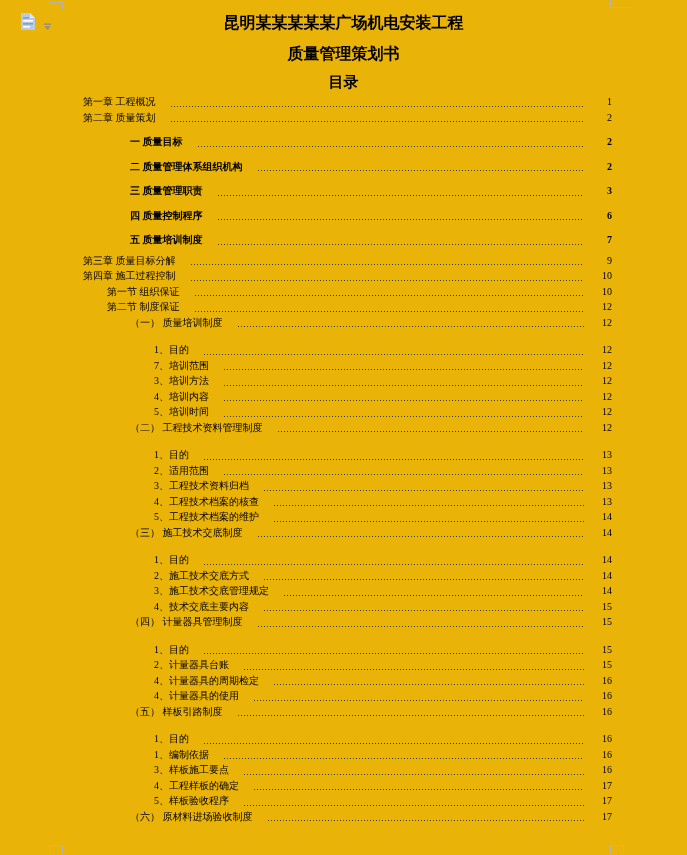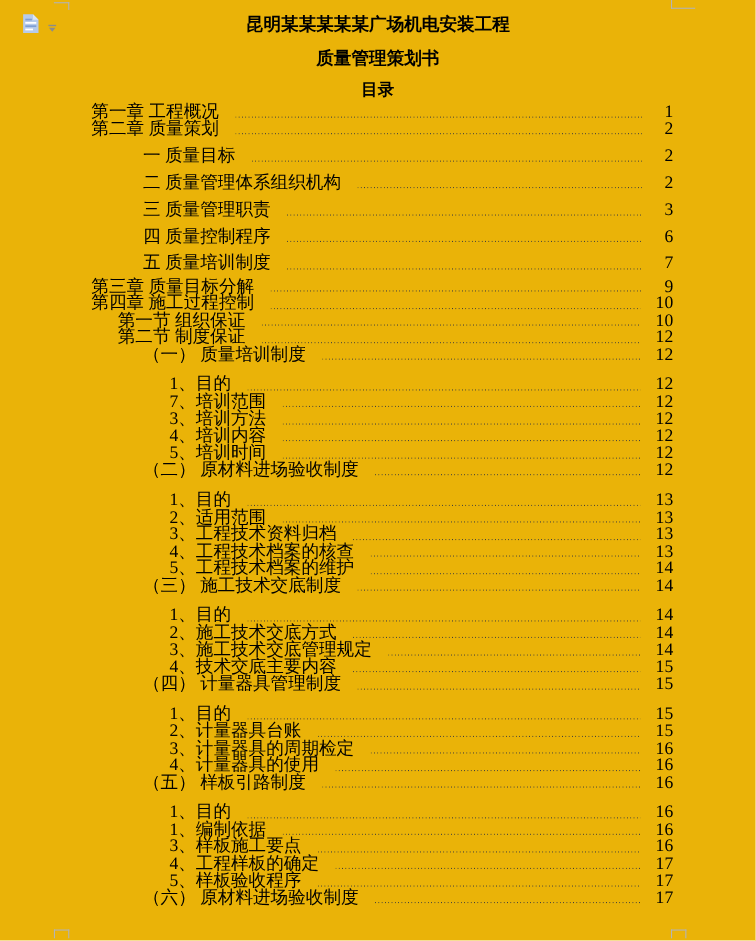--- a/index.html
+++ b/index.html
@@ -34,32 +34,32 @@
   }
   .title1 { padding-top: 13px; font-size: 16px; line-height: 20px; }
   .title2 { margin-top: 11px; font-size: 16px; line-height: 20px; }
   .toc-heading { margin-top: 9px; font-size: 15px; line-height: 18px; }
 
   
   .toc { margin-left: 63px; width: 549px; margin-top: 3px; }
   .row {
     display: flex;
     align-items: baseline;
-    font-size: 16px;
+    font-size: 10px;
     line-height: 15.5px;
     height: 15.5px;
     white-space: nowrap;
     gap: 12px;
   }
   .lv1 { margin-left: 20px; }
   .lv2 { margin-left: 44px; }
   .lv3 { margin-left: 67px; }
   .lv4 { margin-left: 91px; }
   .gap-sm { margin-top: 5px; }
-  .gap-md { margin-top: 9px; }
+  .gap-md { margin-top: 9px; font-weight: bold; }
   .gap-lg { margin-top: 12px; }
   .row .t { flex: 0 0 auto; }
   .row .leader {
     flex: 1 1 auto;
     height: 2px;
     align-self: flex-end;
     margin: 0 0 3px 3px;
     background-image: repeating-linear-gradient(90deg, #3c3c3c 0 1px, transparent 1px 3px);
     background-size: 3px 1px;
     background-position: left bottom;
@@ -195,21 +195,21 @@
       <span class="p">12</span>
     </div>
 
     <div class="row lv4 gap-none">
       <span class="t">5、培训时间</span>
       <span class="leader"></span>
       <span class="p">12</span>
     </div>
 
     <div class="row lv3 gap-none">
-      <span class="t">（二） 原材料进场验收制度</span>
+      <span class="t">（二） 工程技术资料管理制度</span>
       <span class="leader"></span>
       <span class="p">12</span>
     </div>
 
     <div class="row lv4 gap-lg">
       <span class="t">1、目的</span>
       <span class="leader"></span>
       <span class="p">13</span>
     </div>
 
@@ -279,21 +279,21 @@
       <span class="p">15</span>
     </div>
 
     <div class="row lv4 gap-none">
       <span class="t">2、计量器具台账</span>
       <span class="leader"></span>
       <span class="p">15</span>
     </div>
 
     <div class="row lv4 gap-none">
-      <span class="t">3、计量器具的周期检定</span>
+      <span class="t">4、计量器具的周期检定</span>
       <span class="leader"></span>
       <span class="p">16</span>
     </div>
 
     <div class="row lv4 gap-none">
       <span class="t">4、计量器具的使用</span>
       <span class="leader"></span>
       <span class="p">16</span>
     </div>
 

